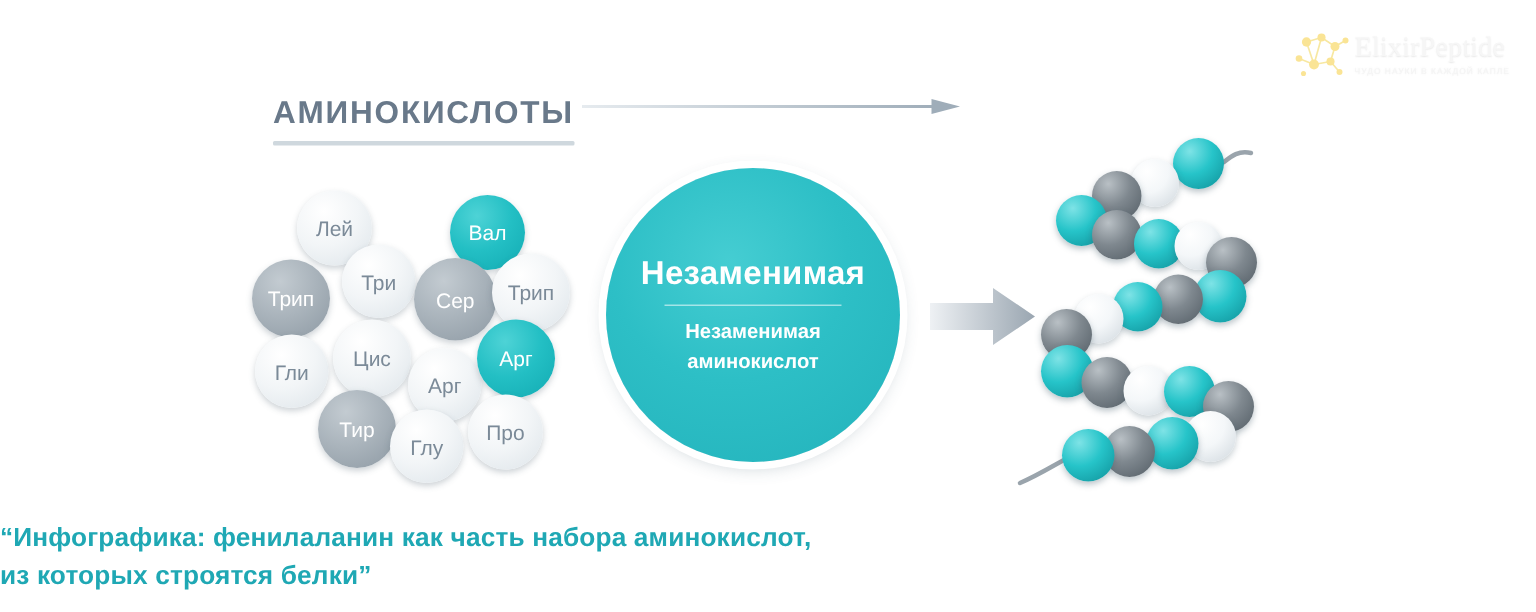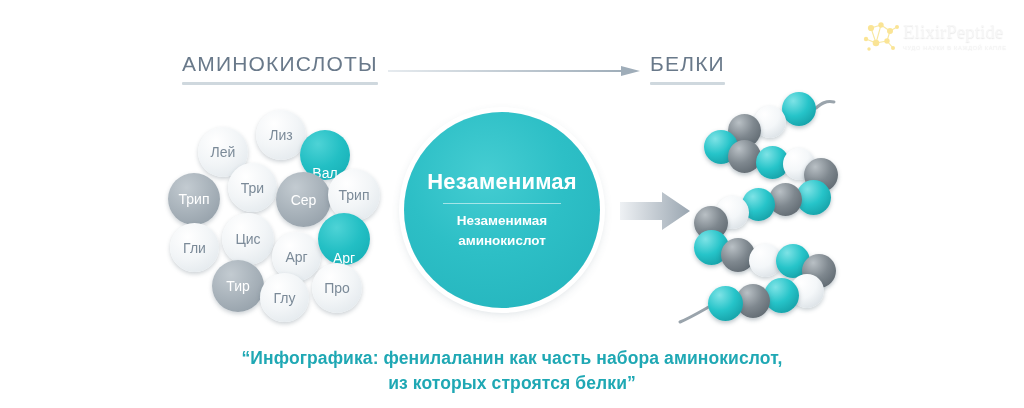--- a/index.html
+++ b/index.html
@@ -16,25 +16,26 @@
     width: 1024px;
     height: 408px;
     background: #ffffff;
     overflow: hidden;
   }
 
   
   .section-header {
     position: absolute;
     color: #69798a;
-    font-weight: normal;
+    font-weight: bold;
     font-size: 21px;
     letter-spacing: 1.2px;
     white-space: nowrap;
     text-transform: uppercase;
+    margin-top: 12px;
   }
   .section-header .hdr-rule {
     display: block;
     height: 3px;
     background: #cfd8de;
     margin-top: 6px;
     border-radius: 1px;
   }
   #hdr-amino { left: 182px; top: 52px; }
   #hdr-proteins { left: 650px; top: 52px; }
@@ -71,21 +72,20 @@
     background: radial-gradient(circle at 36% 28%, #ffffff 0%, #f2f5f7 48%, #dde4e9 100%);
     color: #7b8a98;
   }
   .bubble.gray {
     background: radial-gradient(circle at 36% 28%, #c3cbd1 0%, #a9b3bb 48%, #8d99a3 100%);
     color: #ffffff;
   }
   .bubble.teal {
     background: radial-gradient(circle at 36% 28%, #4ed3d6 0%, #23bfc4 48%, #12aab2 100%);
     color: #ffffff;
-    align-items: flex-end;
   }
 
   
   #central-circle {
     position: absolute;
     left: 404px;
     top: 112px;
     width: 196px;
     height: 196px;
     border-radius: 50%;
@@ -149,21 +149,20 @@
     background: radial-gradient(circle at 33% 26%, #ffffff 0%, #f4f7f9 45%, #cfd7dd 100%);
     box-shadow: 0 2px 4px rgba(60,85,100,0.28);
   }
 
   
   #caption {
     position: absolute;
     left: 0;
     top: 346px;
     width: 1024px;
-    text-align: center;
     color: #1fa8b4;
     font-weight: bold;
     font-size: 17.5px;
     line-height: 1.42;
     letter-spacing: 0.1px;
   }
 
   
   #watermark {
     position: absolute;
@@ -200,42 +199,35 @@
 </head>
 <body>
 
 <div id="infographic">
 
   <div class="section-header" id="hdr-amino">
     <span>АМИНОКИСЛОТЫ</span>
     <span class="hdr-rule"></span>
   </div>
 
-  <div class="section-header" id="hdr-proteins">
-    <span>БЕЛКИ</span>
-    <span class="hdr-rule"></span>
-  </div>
 
   <svg id="top-arrow" viewBox="0 0 252 14">
     <defs>
       <linearGradient id="topArrowGrad" x1="0" y1="0" x2="1" y2="0">
         <stop offset="0%" stop-color="#e6ebef"></stop>
         <stop offset="100%" stop-color="#9fadb9"></stop>
       </linearGradient>
     </defs>
     <rect x="0" y="6" width="236" height="2" fill="url(#topArrowGrad)"></rect>
     <polygon points="233,2 252,7 233,12" fill="#9fadb9"></polygon>
   </svg>
 
   <div id="amino-cluster">
       <div class="bubble light" style="left: 38px; top: 22px; width: 50px; height: 50px;">
         <span>Лей</span>
-      </div>
-      <div class="bubble light" style="left: 96px; top: 5px; width: 50px; height: 50px;">
-        <span>Лиз</span>
       </div>
       <div class="bubble teal" style="left: 140px; top: 25px; width: 50px; height: 50px;">
         <span>Вал</span>
       </div>
       <div class="bubble gray" style="left: 8px; top: 68px; width: 52px; height: 52px;">
         <span>Трип</span>
       </div>
       <div class="bubble light" style="left: 68px; top: 58px; width: 49px; height: 49px;">
         <span>Три</span>
       </div>

